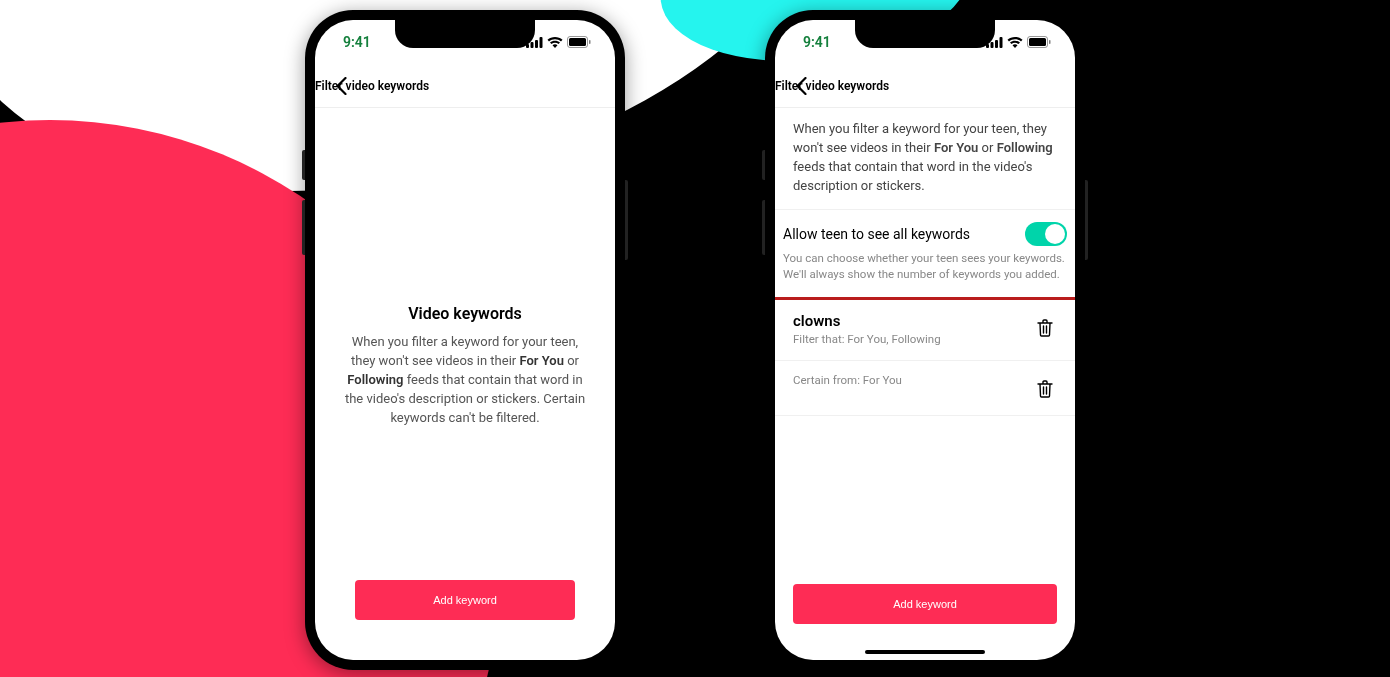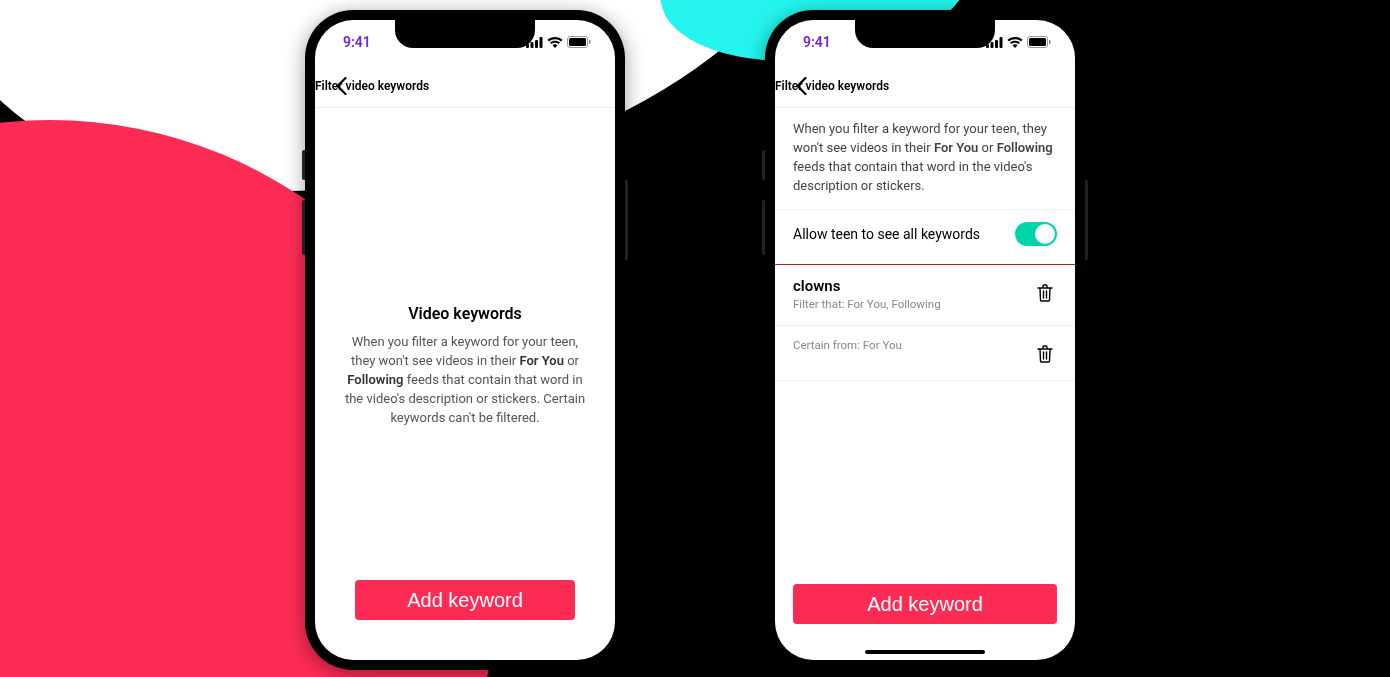--- a/index.html
+++ b/index.html
@@ -106,21 +106,21 @@
     z-index: 10;
   }
   .status-bar {
     height: 44px;
     display: flex;
     align-items: center;
     justify-content: space-between;
     padding: 0 24px 0 28px;
     font-size: 14px;
     font-weight: 600;
-    color: #6d28d9;
+    color: #15803d;
     flex-shrink: 0;
   }
   .status-right { display: flex; align-items: center; gap: 4px; }
   .nav-header {
     height: 44px;
     display: flex;
     align-items: center;
     position: relative;
     border-bottom: 1px solid #eee;
     flex-shrink: 0;
@@ -170,37 +170,37 @@
     flex-shrink: 0;
   }
   .bottom-area-wide { padding: 16px 18px 36px; }
   .primary-btn {
     width: 100%;
     height: 40px;
     background: #fe2c55;
     color: #fff;
     border: none;
     border-radius: 4px;
-    font-size: 20px;
+    font-size: 11px;
     font-weight: 500;
     cursor: pointer;
   }
   
   .intro-block {
     padding: 12px 18px 14px;
     font-size: 13px;
     line-height: 1.45;
     color: #444;
     background: #fff;
     border-bottom: 1px solid #f0f0f0;
   }
   .intro-block b { font-weight: 600; }
   .toggle-row {
-    padding: 12px 18px 14px;
-    border-bottom: 1px solid #b91c1c;
+    padding: 12px 8px 14px;
+    border-bottom: 3px solid #b91c1c;
   }
   .toggle-top {
     display: flex;
     align-items: center;
     justify-content: space-between;
     margin-bottom: 4px;
   }
   .toggle-label { font-size: 14px; color: #000; }
   .toggle-switch {
     width: 42px; height: 24px;
@@ -337,20 +337,21 @@
       </div>
       <div class="content">
         <div class="intro-block">
           <span>When you filter a keyword for your teen, they won't see videos in their </span><b>For You</b><span> or </span><b>Following</b><span> feeds that contain that word in the video's description or stickers.</span>
         </div>
         <div class="toggle-row">
           <div class="toggle-top">
             <div class="toggle-label">Allow teen to see all keywords</div>
             <div class="toggle-switch"></div>
           </div>
+          <div class="toggle-desc">You can choose whether your teen sees your keywords. We'll always show the number of keywords you added.</div>
         </div>
         <div class="keyword-row">
           <div class="keyword-text">
             <div class="keyword-name">clowns</div>
             <div class="keyword-sub">Filter that: For You, Following</div>
           </div>
           <div class="trash-btn">
             <svg width="16" height="18" viewBox="0 0 16 18">
                 <path d="M1 4 H15 M6 4 V2 C6 1.5 6.5 1 7 1 H9 C9.5 1 10 1.5 10 2 V4 M3 4 L3.5 16 C3.5 16.5 4 17 4.5 17 H11.5 C12 17 12.5 16.5 12.5 16 L13 4 M6.5 7 V14 M9.5 7 V14" stroke="#000" stroke-width="1.4" fill="none" stroke-linecap="round" stroke-linejoin="round"></path>
               </svg>

